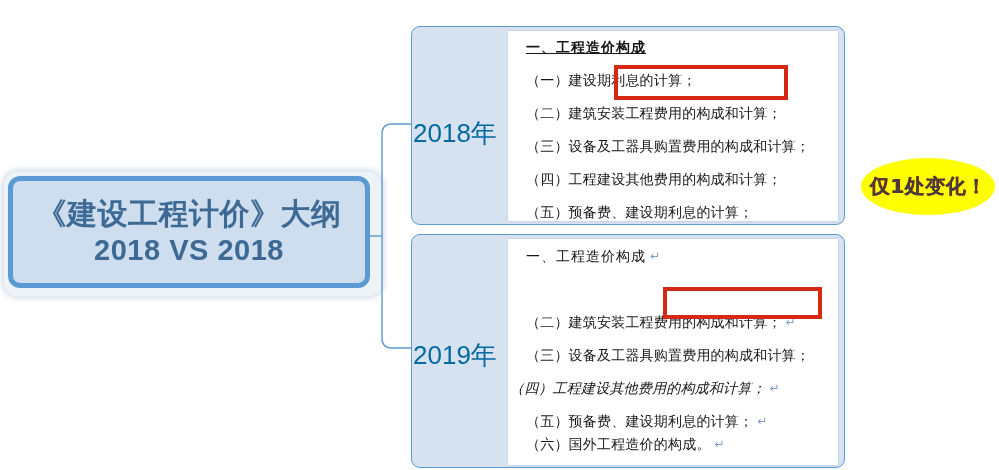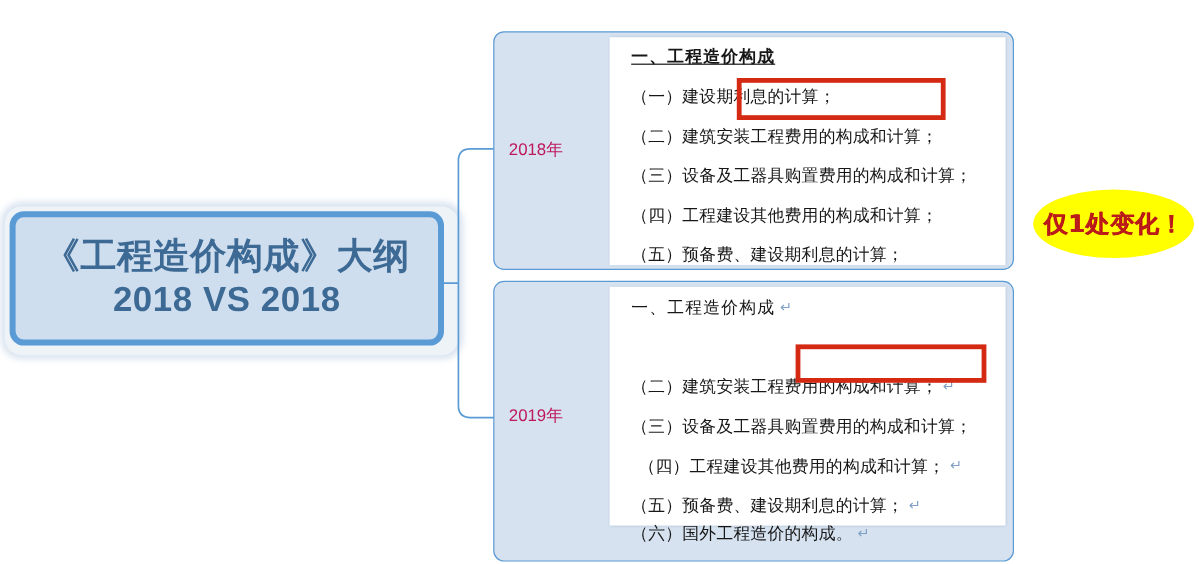--- a/index.html
+++ b/index.html
@@ -80,23 +80,23 @@
     height: 199px;
   }
   .panel-2019 {
     left: 411px;
     top: 234px;
     width: 434px;
     height: 234px;
   }
   .year-label {
     position: absolute;
-    left: 12px;
-    color: #be185d;
-    font-size: 14px;
+    left: 1px;
+    color: #0369a1;
+    font-size: 26px;
     white-space: nowrap;
     font-family: "Liberation Sans", "DejaVu Sans", sans-serif;
   }
   .panel-2018 .year-label { top: 89px; }
   .panel-2019 .year-label { top: 103px; text-align: center; }
 
   .doc-area {
     position: absolute;
     background: #ffffff;
     box-sizing: border-box;
@@ -105,21 +105,21 @@
   .panel-2018 .doc-area {
     left: 96px;
     top: 4px;
     width: 330px;
     height: 190px;
   }
   .panel-2019 .doc-area {
     left: 96px;
     top: 4px;
     width: 330px;
-    height: 199px;
+    height: 226px;
   }
 
   .doc-line {
     position: absolute;
     color: #171717;
     white-space: nowrap;
     font-family: "DejaVu Sans", "Liberation Sans", sans-serif;
     font-size: 14px;
     letter-spacing: 0.2px;
   }
@@ -165,38 +165,38 @@
     top: 158px;
     width: 134px;
     height: 57px;
     background: #ffff00;
     border-radius: 50%;
     display: flex;
     align-items: center;
     justify-content: center;
   }
   .badge-text {
-    color: #b91c1c;
+    color: #404040;
     font-size: 20px;
     font-weight: bold;
     letter-spacing: 0.5px;
     white-space: nowrap;
     font-family: "DejaVu Sans", "Liberation Sans", sans-serif;
     text-shadow: 0.6px 0 0 #c00000;
     text-align: right;
   }
 </style>
 </head>
 <body>
 
 <div id="canvas">
 
   <div class="title-shadow"></div>
   <div class="title-box">
-    <div class="title-line title-line-1">《工程造价构成》大纲</div>
+    <div class="title-line title-line-1">《建设工程计价》大纲</div>
     <div class="title-line title-line-2">2018 VS 2018</div>
   </div>
 
   <svg class="connector" width="50" height="232" viewBox="0 0 50 232">
     <path d="M 0 116 L 12 116" fill="none" stroke="#5b9bd5" stroke-width="1.4"></path>
     <path d="M 12 116 L 12 14 Q 12 4 22 4 L 50 4" fill="none" stroke="#5b9bd5" stroke-width="1.4"></path>
     <path d="M 12 116 L 12 218 Q 12 228 22 228 L 50 228" fill="none" stroke="#5b9bd5" stroke-width="1.4"></path>
   </svg>
 
   <div class="year-panel panel-2018">
@@ -217,21 +217,21 @@
     <div class="doc-area">
       <div class="doc-line heading-plain" style="left:18px; top:9px;">
         <span>一、工程造价构成</span><span class="pilcrow">↵</span>
       </div>
       <div class="doc-line" style="left:18px; top:75px;">
         <span>（二）建筑安装工程费用的构成和计算；</span><span class="pilcrow">↵</span>
       </div>
       <div class="doc-line" style="left:18px; top:108px;">
         <span>（三）设备及工器具购置费用的构成和计算；</span>
       </div>
-      <div class="doc-line" style="left:24px; top:141px;">
+      <div class="doc-line" style="left:2px; top:141px;font-style:italic;">
         <span>（四）工程建设其他费用的构成和计算；</span><span class="pilcrow">↵</span>
       </div>
       <div class="doc-line" style="left:18px; top:197px;">
         <span>（六）国外工程造价的构成。</span><span class="pilcrow">↵</span>
       </div>
       <div class="doc-line" style="left:18px; top:174px;">
         <span>（五）预备费、建设期利息的计算；</span><span class="pilcrow">↵</span>
       </div>
       <div class="red-box red-box-2019"></div>
     </div>

